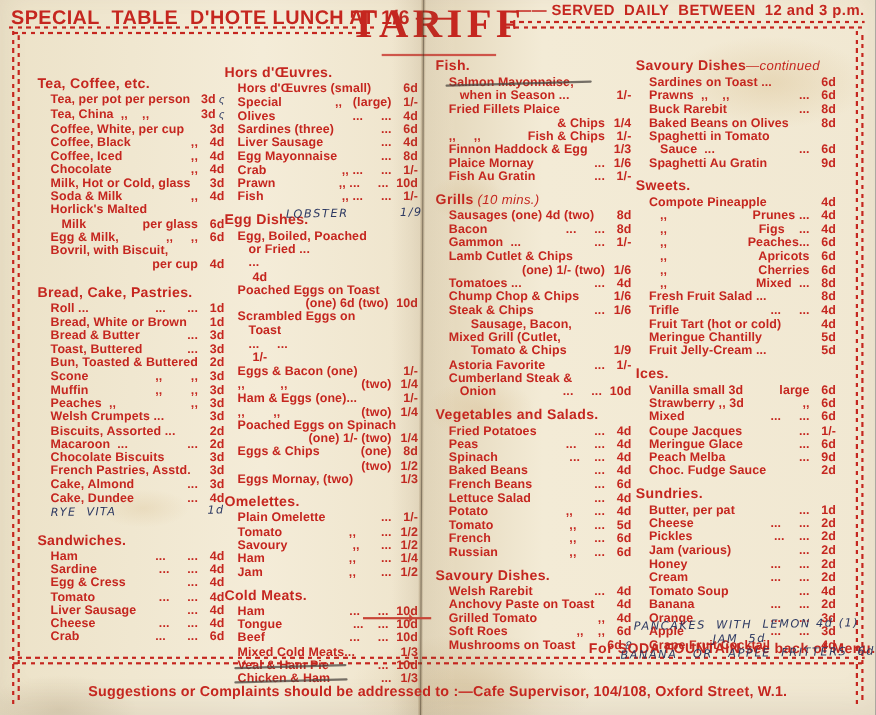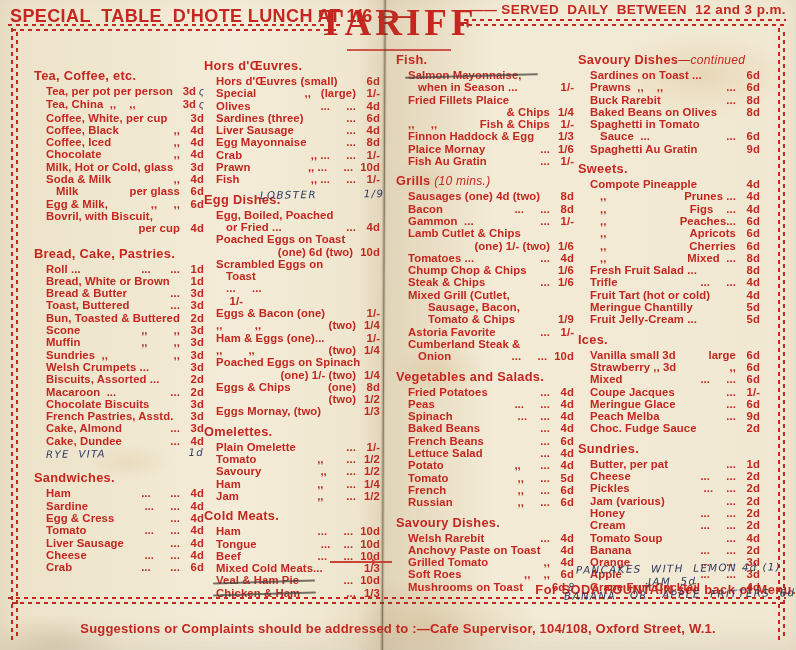--- a/index.html
+++ b/index.html
@@ -134,20 +134,24 @@
             <span class="t">Milk, Hot or Cold, glass</span>
             <span class="sp"></span>
             <span class="p">3d</span>
           </div>
           <div class="row">
             <span class="t">Soda &amp; Milk</span>
             <span class="sp"></span>
             <span class="m">,,</span>
             <span class="p">4d</span>
           </div>
+          <div class="row">
+            <span class="t">Horlick's Malted</span>
+            <span class="sp"></span>
+          </div>
           <div class="row" style="padding-left: 22px;">
             <span class="t">Milk</span>
             <span class="sp"></span>
             <span class="m">per glass</span>
             <span class="p">6d</span>
           </div>
           <div class="row">
             <span class="t">Egg &amp; Milk,</span>
             <span class="sp"></span>
             <span class="m">,,     ,,</span>
@@ -200,21 +204,21 @@
             <span class="m">,,        ,,</span>
             <span class="p">3d</span>
           </div>
           <div class="row">
             <span class="t">Muffin</span>
             <span class="sp"></span>
             <span class="m">,,        ,,</span>
             <span class="p">3d</span>
           </div>
           <div class="row">
-            <span class="t">Sundries  ,,</span>
+            <span class="t">Peaches  ,,</span>
             <span class="sp"></span>
             <span class="m">,,</span>
             <span class="p">3d</span>
           </div>
           <div class="row">
             <span class="t">Welsh Crumpets ...</span>
             <span class="sp"></span>
             <span class="p">3d</span>
           </div>
           <div class="row">
@@ -358,21 +362,21 @@
             <span class="m">,, ...     ...</span>
             <span class="p">1/-</span>
           </div>
         </div>
         <div class="section">
           <div class="heading">Egg Dishes.</div>
           <div class="row">
             <span class="t">Egg, Boiled, Poached</span>
             <span class="sp"></span>
           </div>
-          <div class="row" style="padding-left: 22px;">
+          <div class="row" style="padding-left: 22px; flex-direction: column;">
             <span class="t">or Fried ...</span>
             <span class="sp"></span>
             <span class="m">...</span>
             <span class="p">4d</span>
           </div>
           <div class="row">
             <span class="t">Poached Eggs on Toast</span>
             <span class="sp"></span>
           </div>
           <div class="row">
@@ -598,26 +602,26 @@
             <span class="t">Chump Chop &amp; Chips</span>
             <span class="sp"></span>
             <span class="p">1/6</span>
           </div>
           <div class="row">
             <span class="t">Steak &amp; Chips</span>
             <span class="sp"></span>
             <span class="m">...</span>
             <span class="p">1/6</span>
           </div>
-          <div class="row">
-            <span class="t">Mixed Grill (Cutlet,</span>
-            <span class="sp"></span>
-          </div>
           <div class="row" style="padding-left: 32px;">
             <span class="t">Sausage, Bacon,</span>
+            <span class="sp"></span>
+          </div>
+          <div class="row">
+            <span class="t">Mixed Grill (Cutlet,</span>
             <span class="sp"></span>
           </div>
           <div class="row" style="padding-left: 32px;">
             <span class="t">Tomato &amp; Chips</span>
             <span class="sp"></span>
             <span class="p">1/9</span>
           </div>
           <div class="row">
             <span class="t">Astoria Favorite</span>
             <span class="sp"></span>

